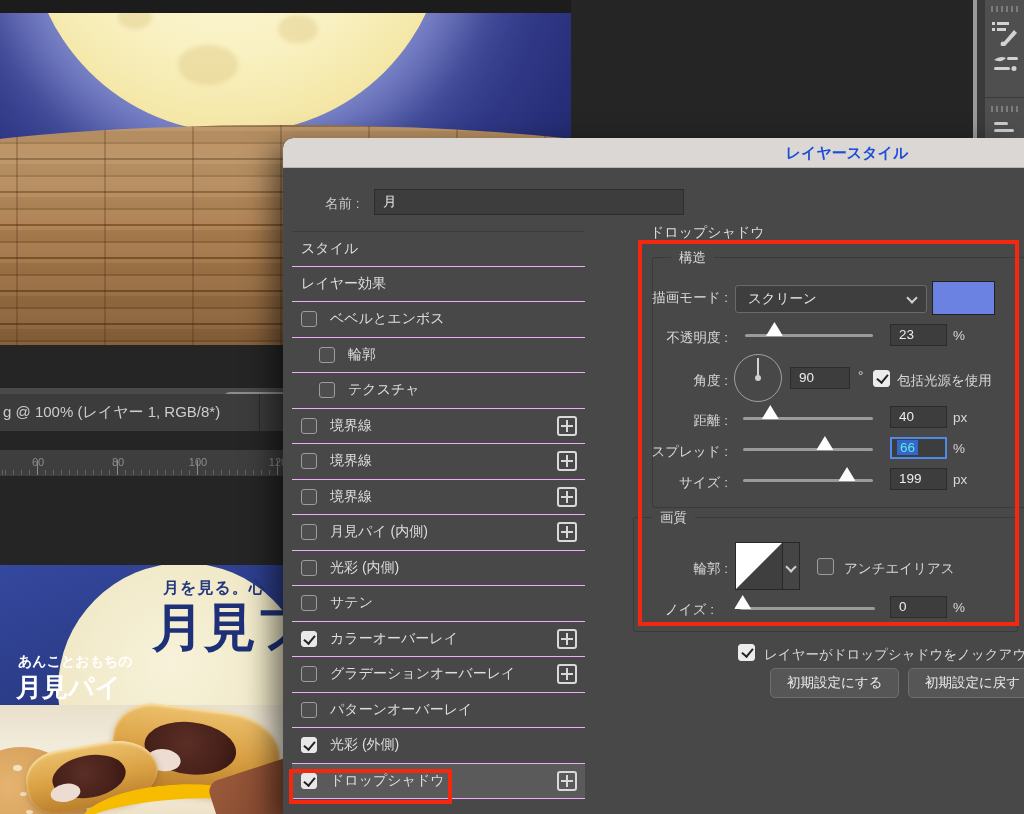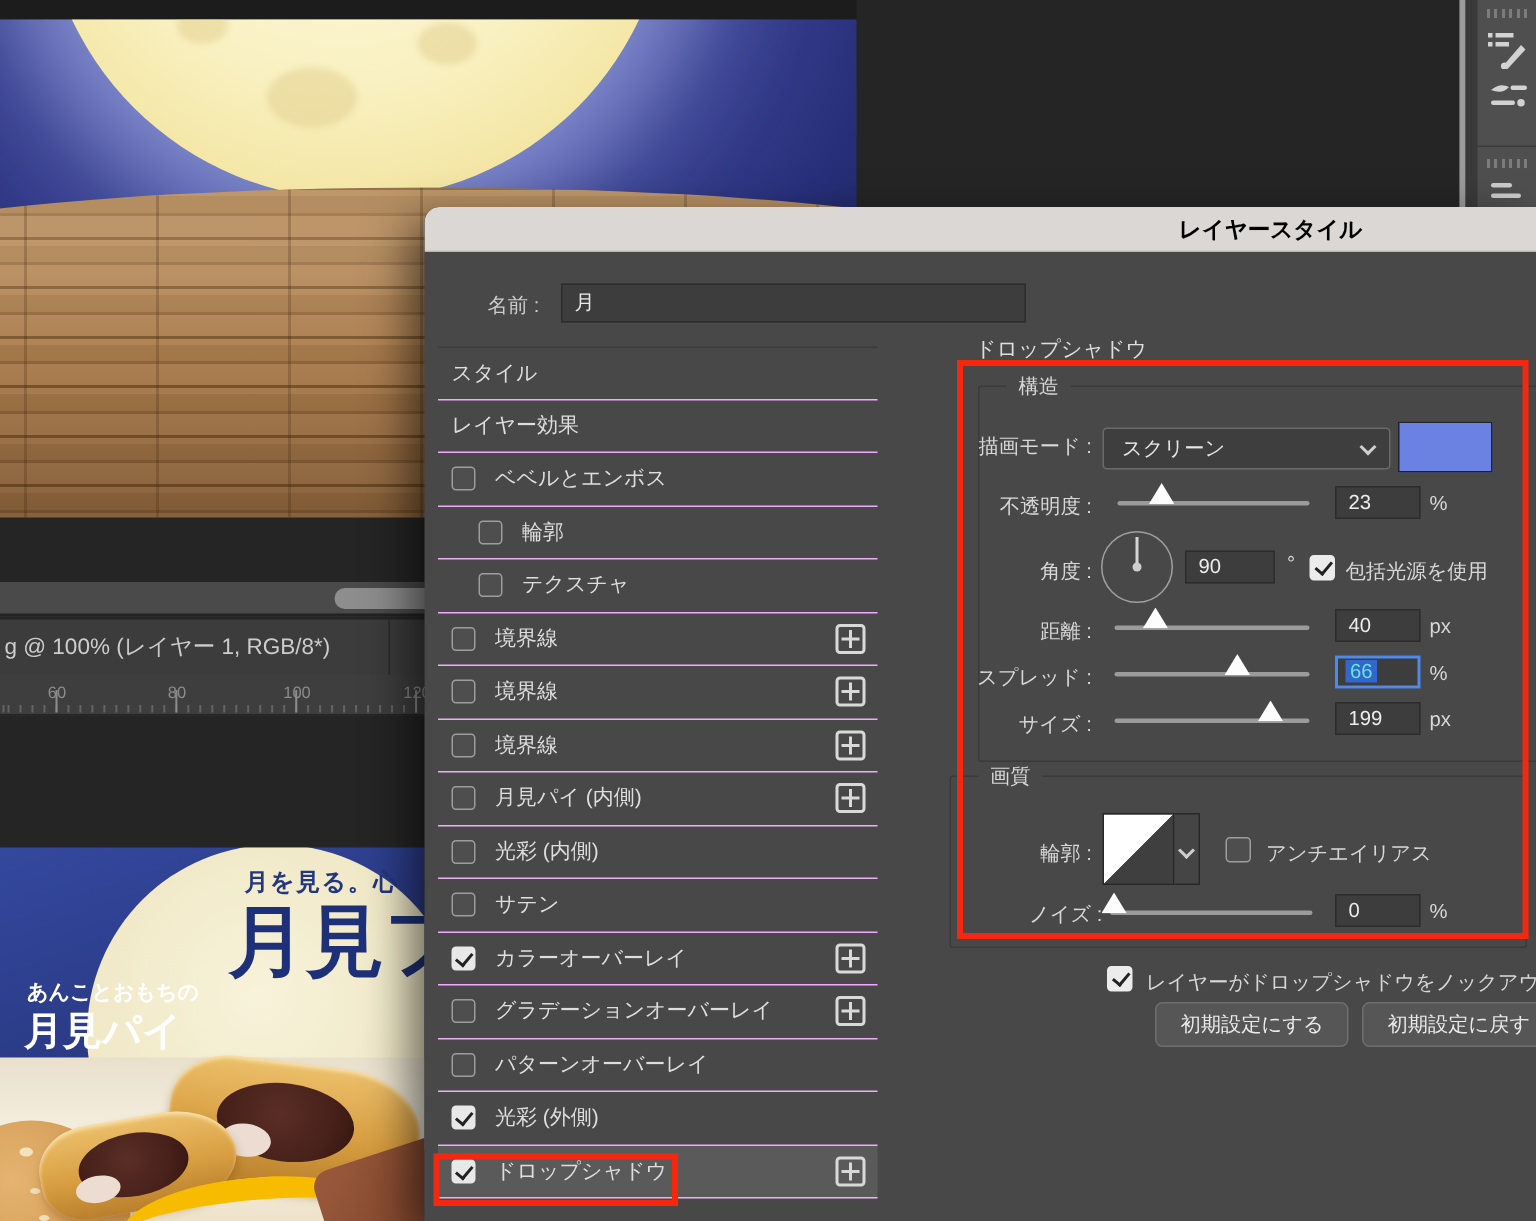--- a/index.html
+++ b/index.html
@@ -24,21 +24,21 @@
       repeating-linear-gradient(180deg, #7d572f 0 2px, #b08354 2px 6px, #a4784a 6px 17px, #8f663c 17px 19px, #ae8153 19px 33px),
       #a07747; }
   .floor::after { content:""; position:absolute; inset:0;
     background: repeating-linear-gradient(90deg, rgba(55,32,12,0.22) 0 2px, rgba(0,0,0,0) 2px 88px); }
 
   
   .scrollstrip { left:0; top:388px; width:283px; height:23px; background:#4a4a4a; border-bottom:2px solid #232323; }
   .scrollpill { position:absolute; left:223px; top:4px; width:70px; height:14px; border-radius:7px; background:#8d8d8d; }
 
   
-  .tabbar { left:0; top:413px; width:283px; height:37px; background:#3c3c3c; }
+  .tabbar { left:0; top:394px; width:283px; height:37px; background:#3c3c3c; }
   .tabbar .tabtext { position:absolute; left:3px; top:9px; font-size:15px; color:#cccccc; white-space:nowrap; }
   .tabdiv { position:absolute; left:259px; top:0; width:1px; height:37px; background:#2b2b2b; }
   .ruler { left:0; top:450px; width:283px; height:27px; background:#3e3e3e; border-bottom:1px solid #252525; }
   .ruler .minor { position:absolute; left:0; bottom:1px; width:100%; height:5px;
     background:repeating-linear-gradient(90deg,#636363 0 1px, rgba(0,0,0,0) 1px 8px); background-position-x:5px; }
   .ruler .major { position:absolute; left:0; bottom:1px; width:100%; height:15px;
     background:repeating-linear-gradient(90deg,#8c8c8c 0 1px, rgba(0,0,0,0) 1px 80px); background-position-x:37px; }
   .ruler .num { position:absolute; top:6px; transform:translateX(-50%); font-size:11px; color:#8b8b8b; }
 
   
@@ -81,21 +81,21 @@
     background:repeating-linear-gradient(90deg,#7c7c7c 0 2px, rgba(0,0,0,0) 2px 5px); }
   .railicon { display:block; margin:8px auto 0 auto; }
   .raildiv { position:absolute; left:12px; top:97px; width:39px; height:1px; background:#3a3a3a; }
 
   
   .dialog { left:283px; top:138px; width:741px; height:676px; background:#484848;
     border-radius:10px 0 0 0; overflow:hidden; box-shadow:-10px 10px 30px rgba(0,0,0,.55); }
   .titlebar { position:absolute; left:0; top:0; width:100%; height:30px; background:#dad7d5;
     border-radius:10px 0 0 0; border-bottom:1px solid #b9b6b4; }
   .title { position:absolute; left:564px; top:6px; transform:translateX(-50%);
-    font-size:15px; font-weight:bold; color:#000000; white-space:nowrap; }
+    font-size:15px; font-weight:bold; color:#1d4ed8; white-space:nowrap; }
 
   .namerow-label { position:absolute; left:42px; top:57px; font-size:13.5px; color:#cccccc; }
   .nameinput { position:absolute; left:91px; top:51px; width:310px; height:26px; background:#3d3d3d;
     border:1px solid #2c2c2c; color:#e8e8e8; font-size:13.5px; padding:0 8px;
     font-family:"Liberation Sans","DejaVu Sans",sans-serif; }
 
   
   .stylelist { position:absolute; left:9px; top:93px; width:293px; }
   .row { position:relative; height:35.5px; border-bottom:1px solid #f0abfc; display:flex; align-items:center; }
   .row:first-child { border-top:1px solid #3c3c3c; }
@@ -385,21 +385,21 @@
     </div>
     <div class="vfield" style="left:607px;top:330px;"><span>199</span></div>
     <span class="unit" style="left:670px;top:334px;">px</span>
 
     <span class="flabel" style="left:315px;top:422px;">輪郭 :</span>
     <div class="contour"></div>
     <div class="contour-chev"></div>
     <span class="ckbox" style="left:534px;top:420px;"></span>
     <span class="cklabel" style="left:561px;top:422px;">アンチエイリアス</span>
 
-    <span class="flabel" style="left:322px;top:463px;">ノイズ :</span>
+    <span class="flabel" style="left:301px;top:463px;">ノイズ :</span>
     <div class="track" style="left:457px;top:469px;width:135px;">
       <span class="thumb" style="left:2%;"></span>
     </div>
     <div class="vfield" style="left:607px;top:458px;"><span>0</span></div>
     <span class="unit" style="left:670px;top:462px;">%</span>
 
     <span class="ckbox on" style="left:455px;top:506px;"></span>
     <span class="cklabel" style="left:481px;top:508px;">レイヤーがドロップシャドウをノックアウト</span>
 
     <div class="btn" style="left:487px;">初期設定にする</div>

